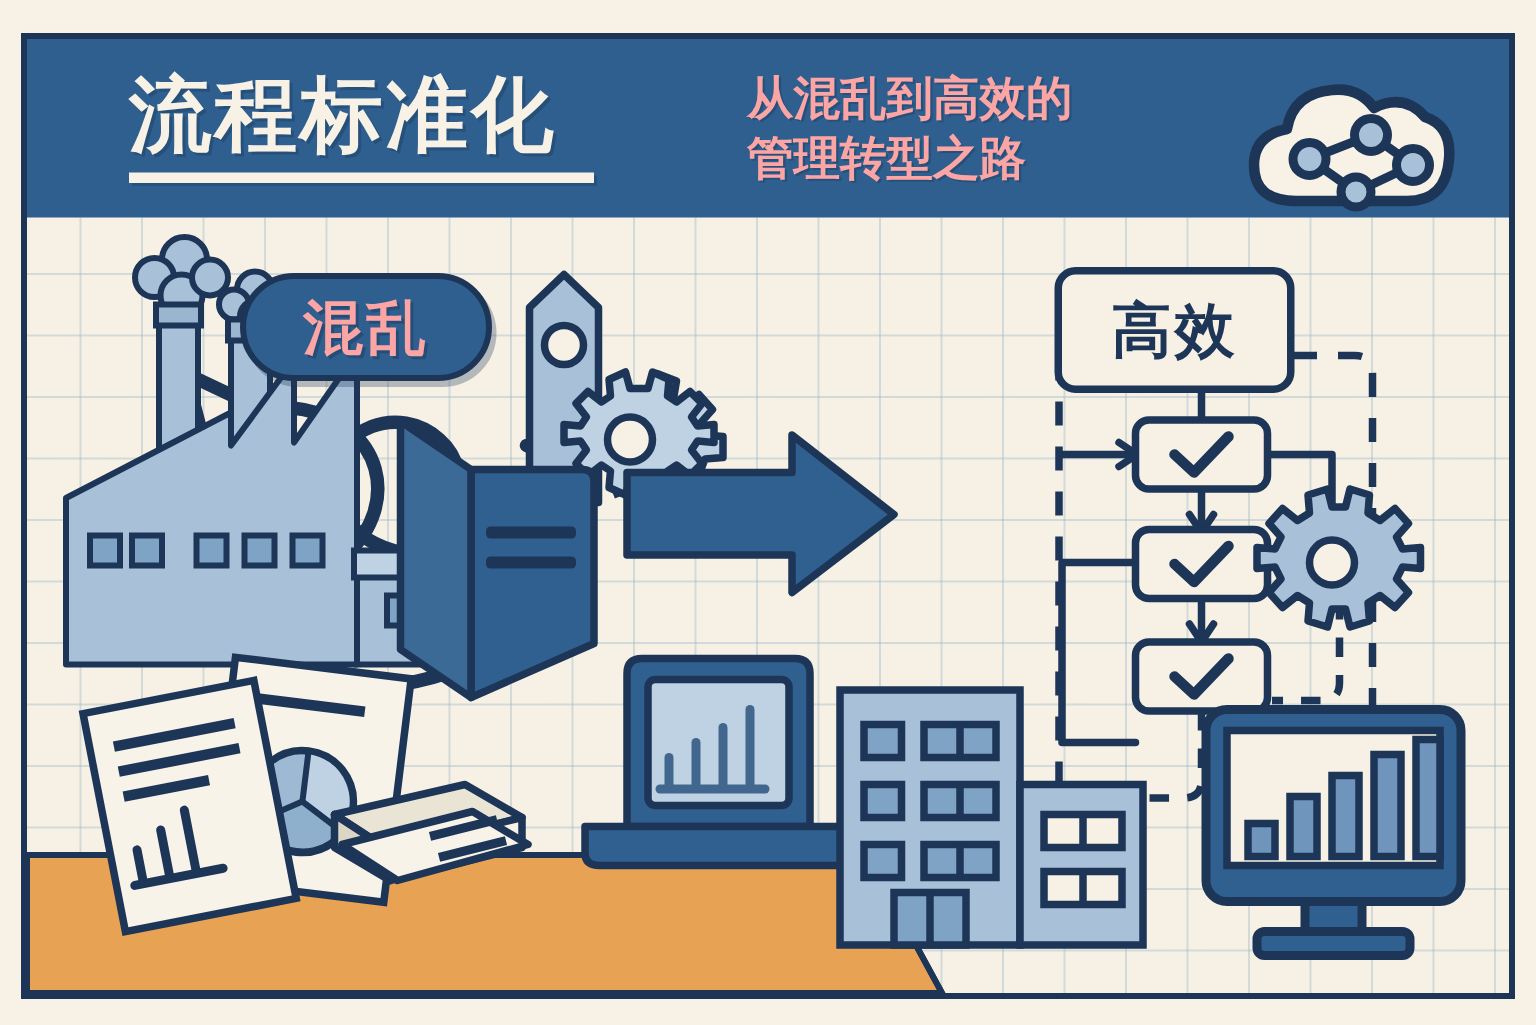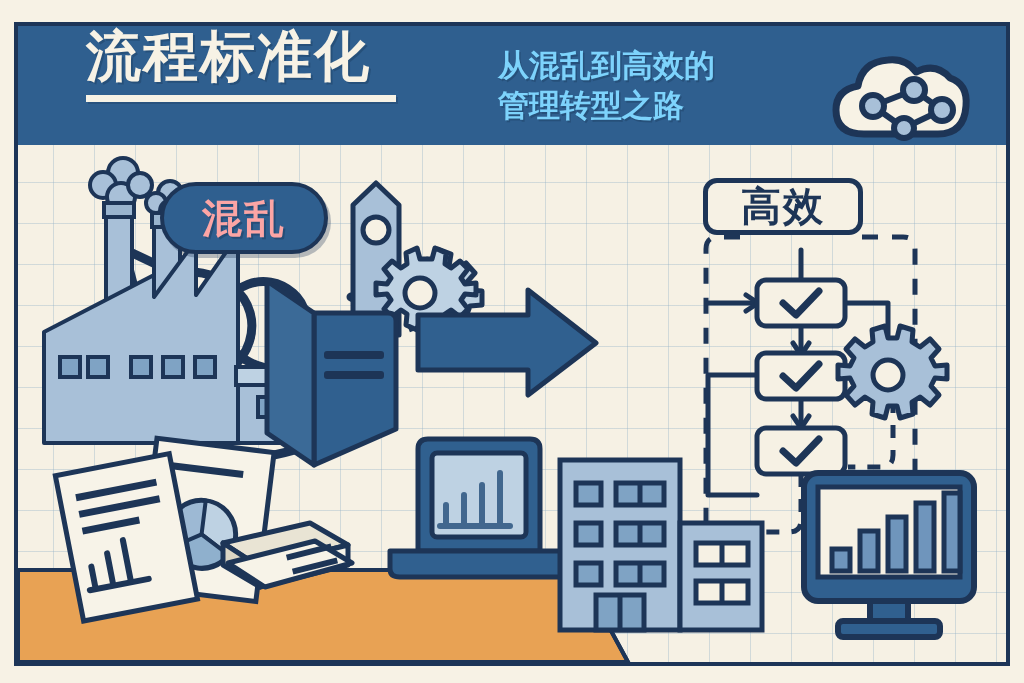--- a/index.html
+++ b/index.html
@@ -29,54 +29,54 @@
     background-size:41px 41px;
     background-position:-6px -4px;
     overflow:hidden;
   }
   
   .header{
     position:absolute;left:18px;top:26px;width:988px;height:119px;
     background:#2f5f8f;
     overflow:hidden;
   }
-  .title-wrap{position:absolute;left:68px;top:0;}
+  .title-wrap{position:absolute;left:68px;top:20px;}
   .title{
     font-size:55px;line-height:60px;font-weight:bold;color:#f7f2e5;
     letter-spacing:2px;
     text-shadow:2px 2px 0 rgba(20,45,75,0.30);
     white-space:nowrap;
   }
   .title-rule{
     margin-top:9px;width:310px;height:7px;background:#f7f2e5;
     box-shadow:2px 2px 0 rgba(20,45,75,0.25);
   }
   .subtitle{
     position:absolute;left:480px;top:20px;
-    font-size:31px;line-height:40px;font-weight:bold;color:#7dd3fc;
+    font-size:31px;line-height:40px;font-weight:bold;color:#fca5a5;
     text-shadow:1.5px 1.5px 0 rgba(20,45,75,0.30);
     white-space:pre-line;
   }
   .cloud-icon{position:absolute;right:26px;top:22px;}
 
   
   .pill-chaos{
     position:absolute;left:160px;top:182px;width:168px;height:72px;
     background:#2f5f8f;border:4px solid #1d3557;border-radius:40px;
     box-sizing:border-box;
     display:flex;align-items:center;justify-content:center;
     box-shadow:3px 4px 0 rgba(29,53,87,0.30);
   }
   .pill-chaos span{
     font-size:40px;font-weight:bold;color:#fca5a5;letter-spacing:2px;
     text-shadow:2px 2px 0 rgba(20,45,75,0.35);
   }
   
   .box-eff{
-    position:absolute;left:703px;top:178px;width:160px;height:57px;
+    position:absolute;left:703px;top:178px;width:160px;height:84px;
     background:#f6f1e4;border:5px solid #1d3557;border-radius:14px;
     box-sizing:border-box;
     display:flex;align-items:center;justify-content:center;
   }
   .box-eff span{
     font-size:40px;font-weight:bold;color:#1d3557;letter-spacing:2px;
   }
   svg{display:block;overflow:visible;}
   .layer{position:absolute;left:0;top:0;}
 </style>

